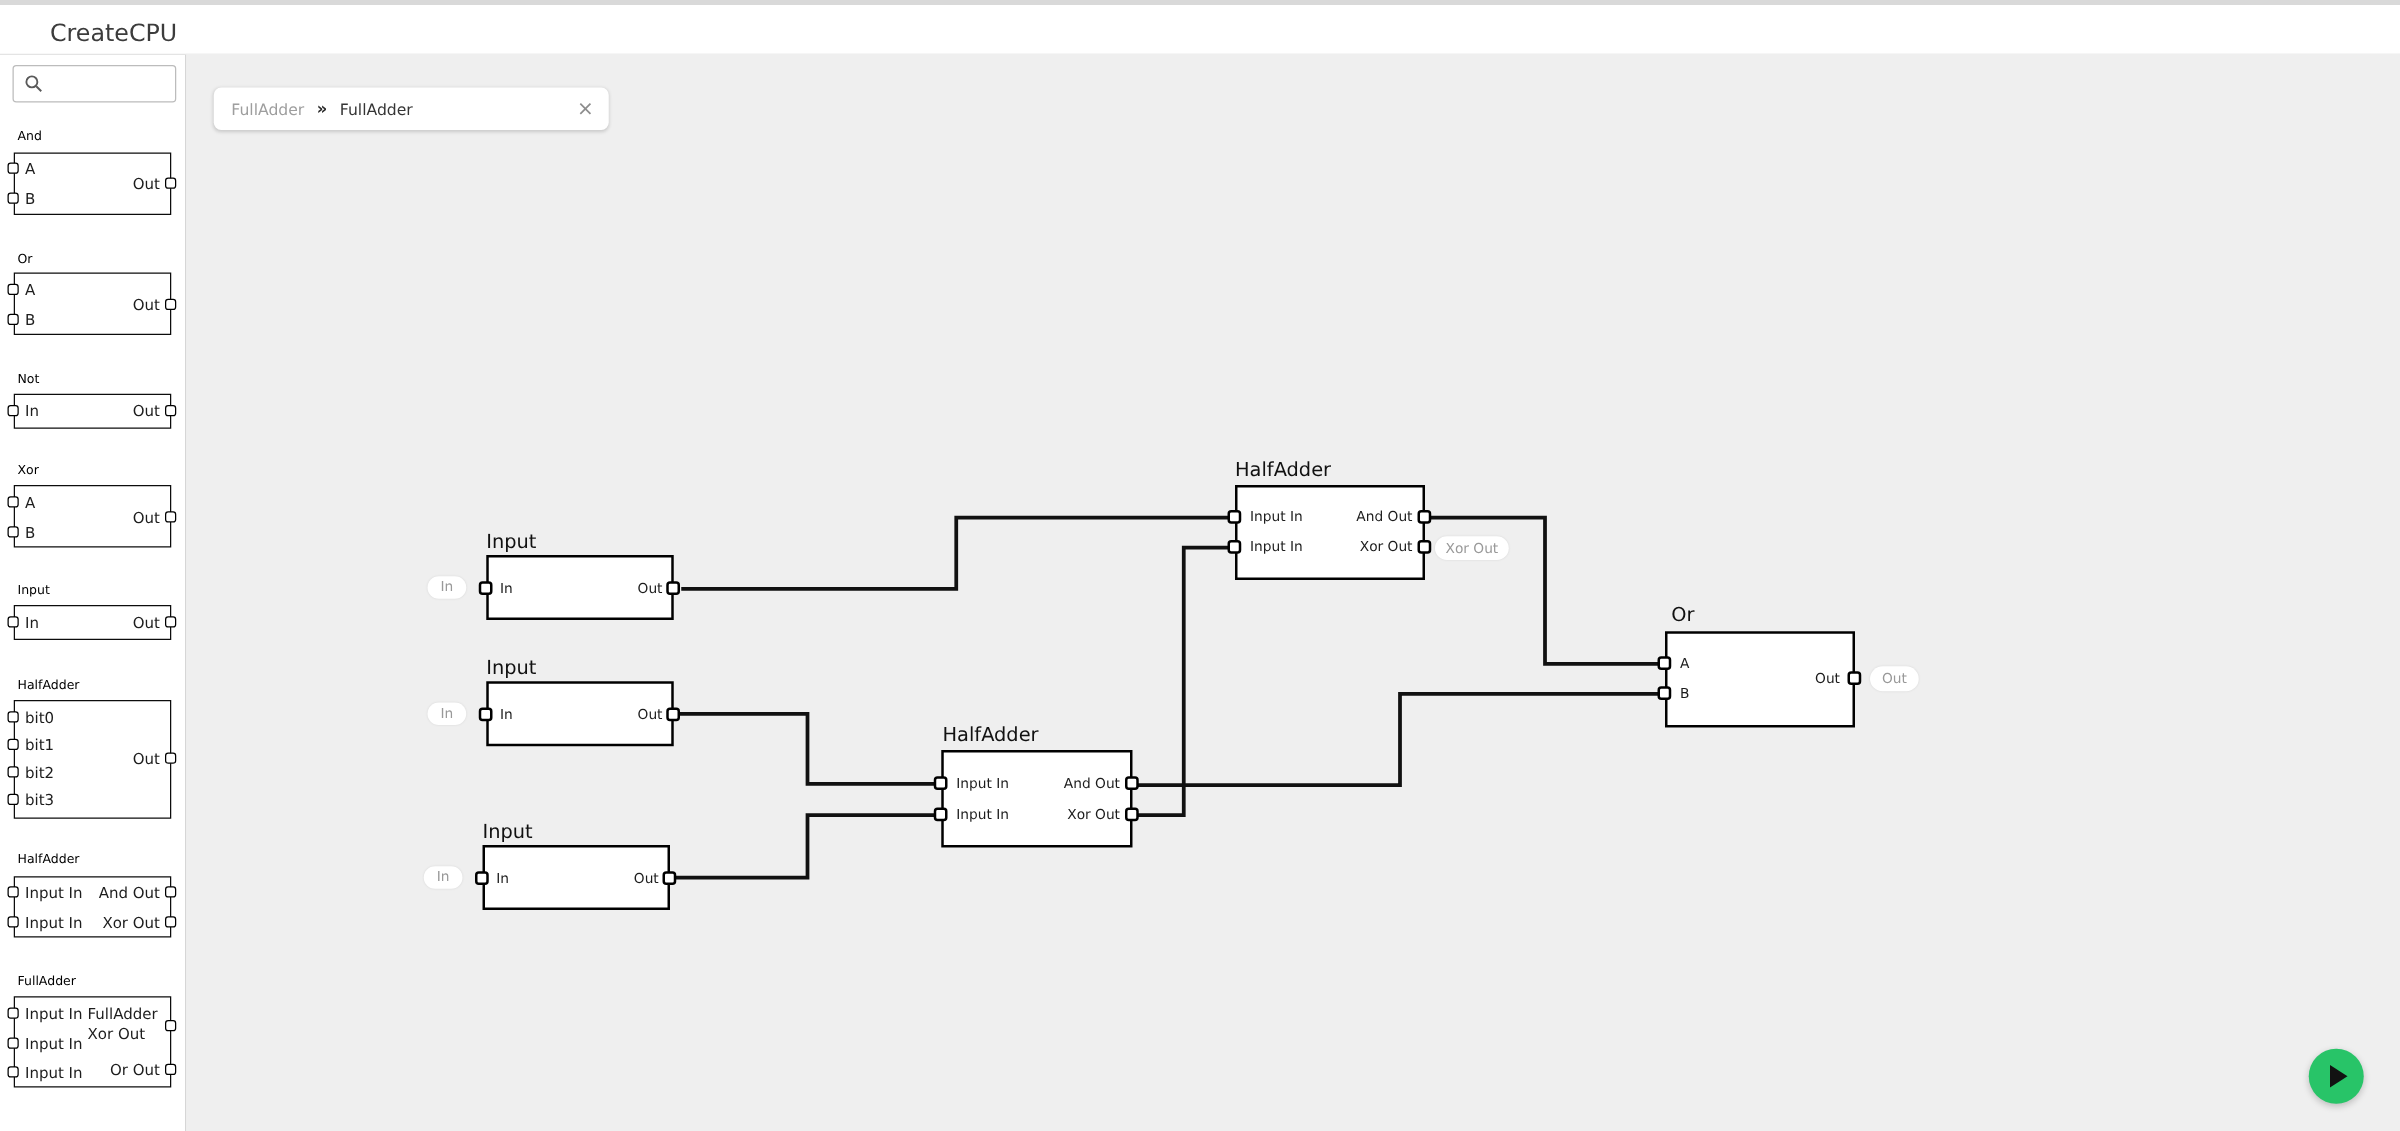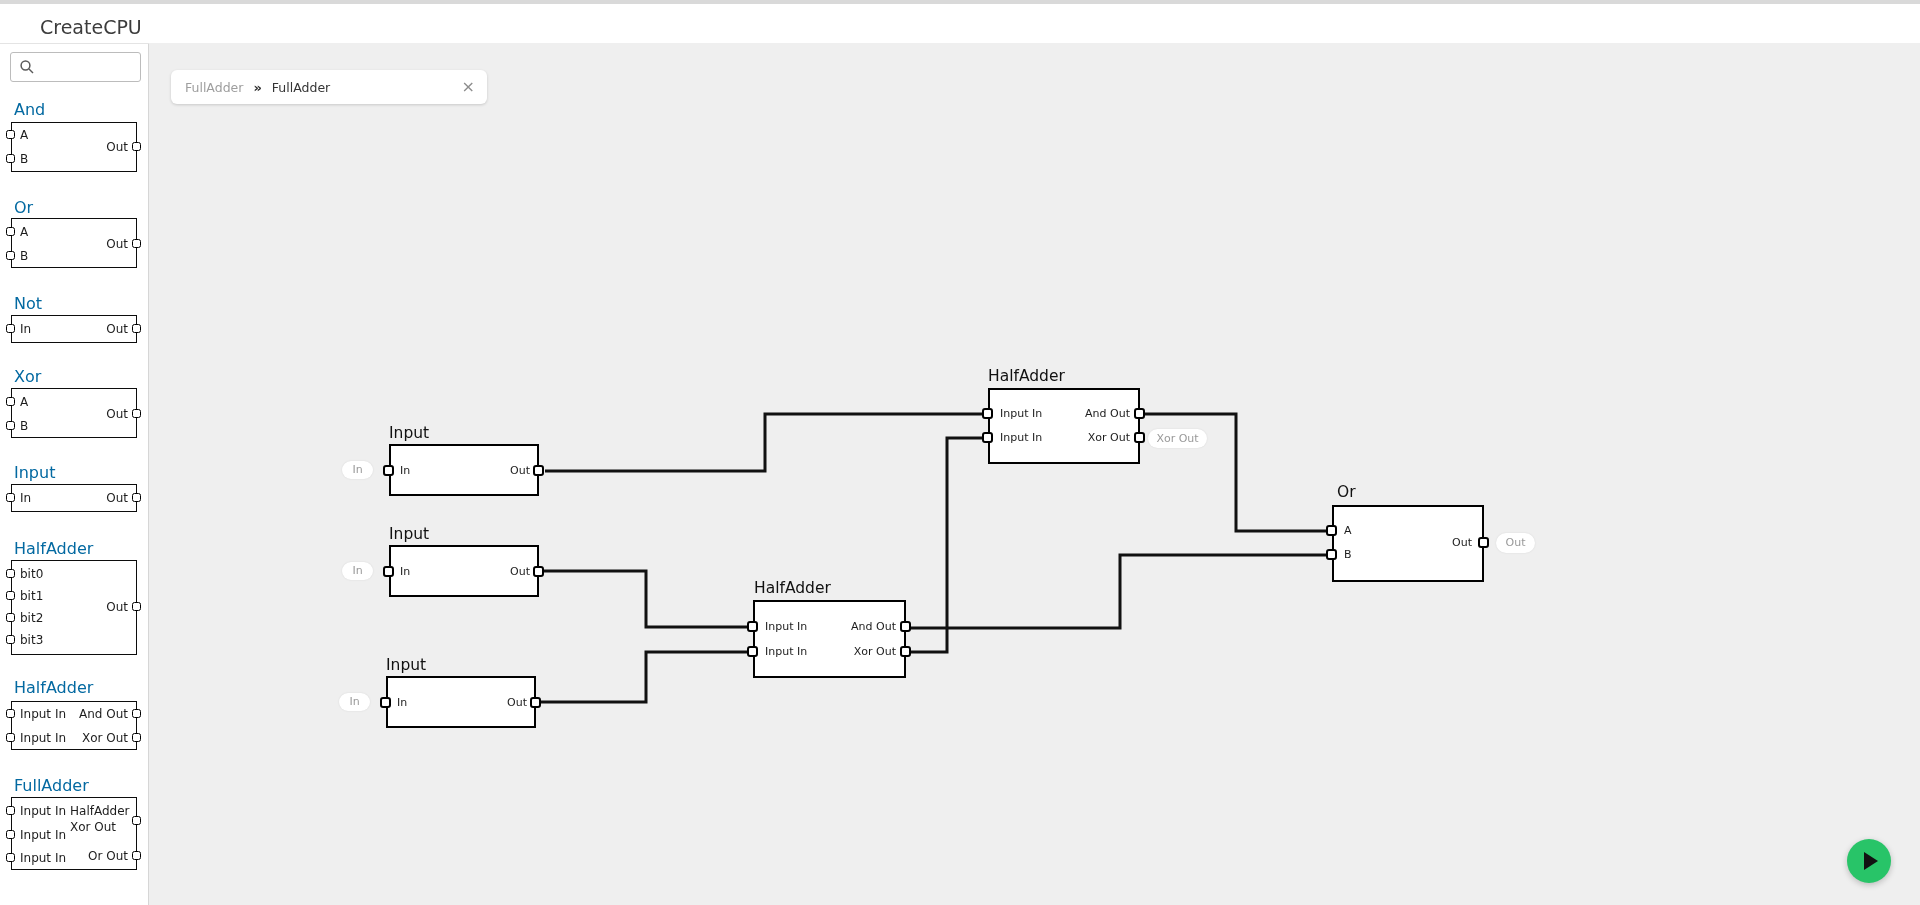--- a/index.html
+++ b/index.html
@@ -14,21 +14,21 @@
   .app-title{left:40px;top:14px;height:18px;line-height:18px;font-size:19px;color:#3c3c3c;}
 
   
   .sidebar{left:0;top:44px;width:149px;height:861px;background:#ffffff;border-right:1px solid #d6d6d6;box-sizing:border-box;}
   .search-wrap{left:10px;top:52px;width:131px;height:30px;}
   .search-input{position:absolute;left:0;top:0;width:131px;height:30px;box-sizing:border-box;
       border:1px solid #bcbcbc;border-radius:3px;background:#fff;padding:0 6px 0 28px;
       font-family:inherit;font-size:12px;color:#333;outline:none;}
   .search-icon{position:absolute;left:9px;top:7px;width:16px;height:16px;pointer-events:none;}
 
-  .s-label{font-size:16px;color:#0369a1;height:16px;line-height:16px;}
+  .s-label{font-size:10px;color:#000000;height:16px;line-height:16px;}
   .s-box{border:1.4px solid #0c0c0c;background:#ffffff;box-sizing:border-box;}
   .port-s{width:9px;height:9px;box-sizing:border-box;border:1.6px solid #000;background:#fff;border-radius:2.5px;}
   .s-pl{font-size:12px;color:#1d1d1d;height:16px;line-height:16px;white-space:nowrap;}
   .s-pl.r{text-align:right;}
   .s-pl.wrap{white-space:normal;line-height:16px;height:auto;}
 
   
   .canvas{left:149px;top:43px;width:1771px;height:862px;background:#efefef;}
   .tab{left:171px;top:70px;width:316px;height:34px;background:#ffffff;border-radius:6px;
        box-shadow:0 1px 3px rgba(0,0,0,0.16);display:flex;align-items:center;padding:0 12px 0 14px;box-sizing:border-box;}
@@ -159,21 +159,21 @@
   <div>
     <div class="abs s-box" style="left:11px;top:797px;width:126px;height:73px"></div>
     <div class="abs port-s" style="left:6px;top:806px"></div>
     <div class="abs port-s" style="left:6px;top:830px"></div>
     <div class="abs port-s" style="left:6px;top:853px"></div>
     <div class="abs port-s" style="left:132px;top:816px"></div>
     <div class="abs port-s" style="left:132px;top:851px"></div>
     <div class="abs s-pl" style="left:20px;top:803px">Input In</div>
     <div class="abs s-pl" style="left:20px;top:827px">Input In</div>
     <div class="abs s-pl" style="left:20px;top:850px">Input In</div>
-    <div class="abs s-pl wrap" style="left:70px;top:803px;width:64px">HalfAdder Xor Out</div>
+    <div class="abs s-pl wrap" style="left:70px;top:803px;width:64px">FullAdder Xor Out</div>
     <div class="abs s-pl r" style="left:80px;top:848px;width:48px">Or Out</div>
   </div>
 
   <div class="abs tab">
     <span class="tab-parent">FullAdder</span>
     <span class="tab-sep">»</span>
     <span class="tab-title">FullAdder</span>
     <span class="tab-close">×</span>
   </div>
 

